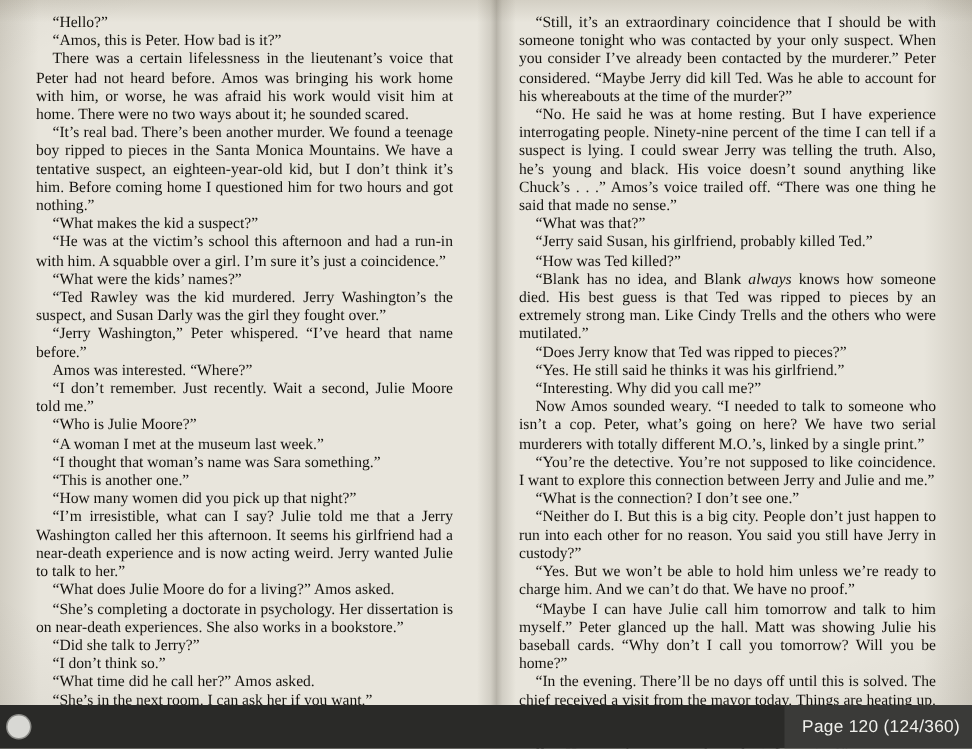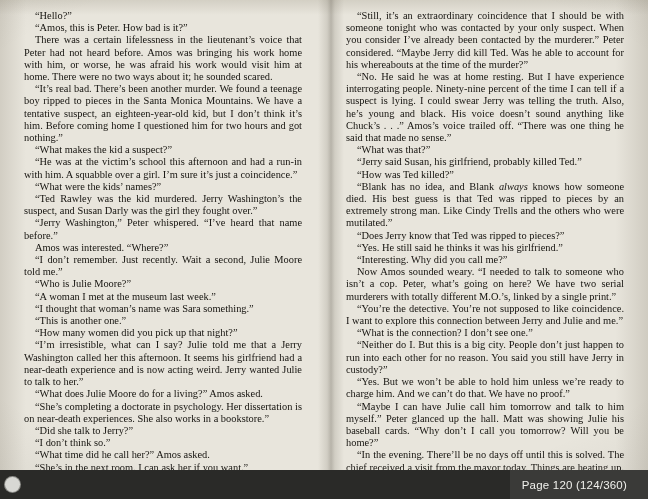--- a/index.html
+++ b/index.html
@@ -110,21 +110,21 @@
     height: 15px;
     border-radius: 50%;
     background: #d8d8d4;
     box-shadow: 0 0 0 1px #8a8a86;
   }
   #page-indicator {
     position: absolute;
     right: 0;
     top: 0;
     height: 29px;
-    padding: 0 21px 0 12px;
+    padding: 0 8px 0 12px;
     display: flex;
     align-items: center;
     background: #3a3a38;
     color: #f0f0ec;
     font-family: "Liberation Sans", sans-serif;
     font-size: 11.5px;
     letter-spacing: 0.2px;
   }
 </style>
 </head>

